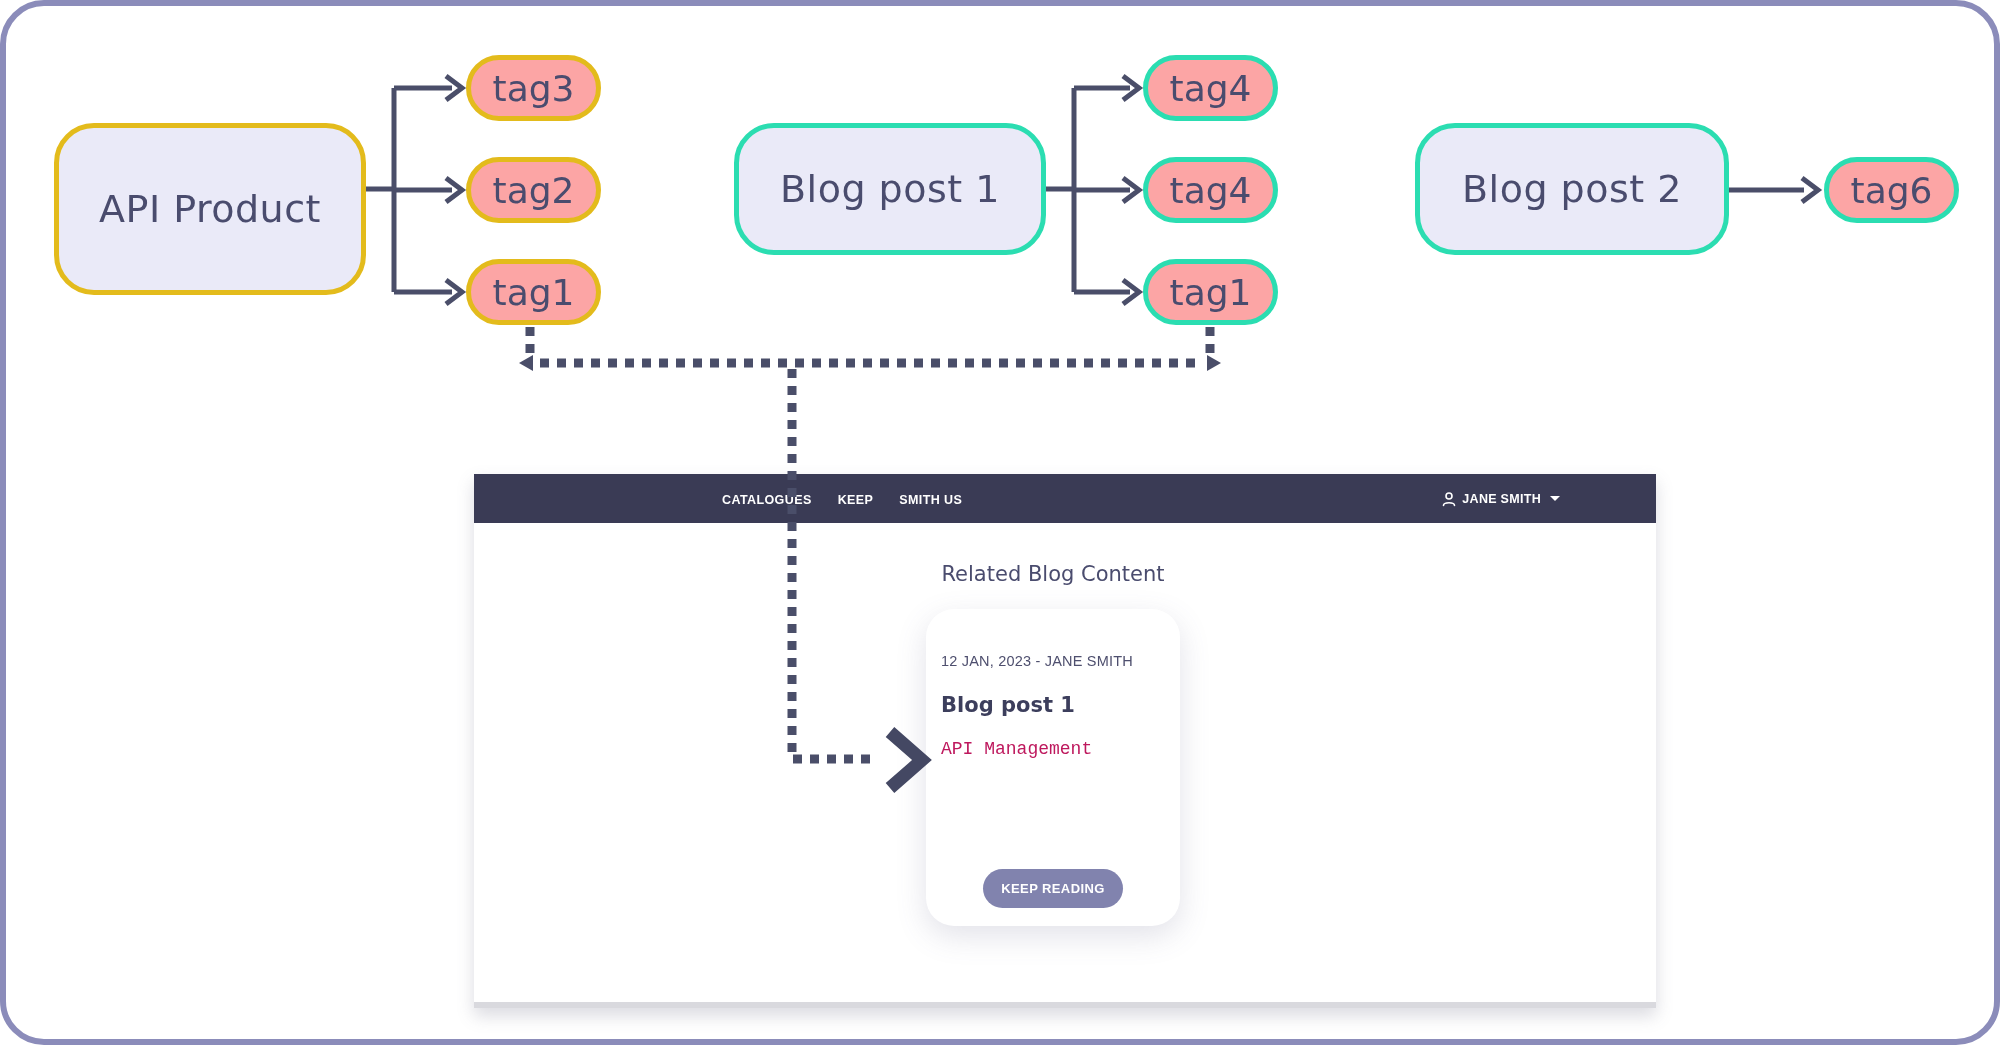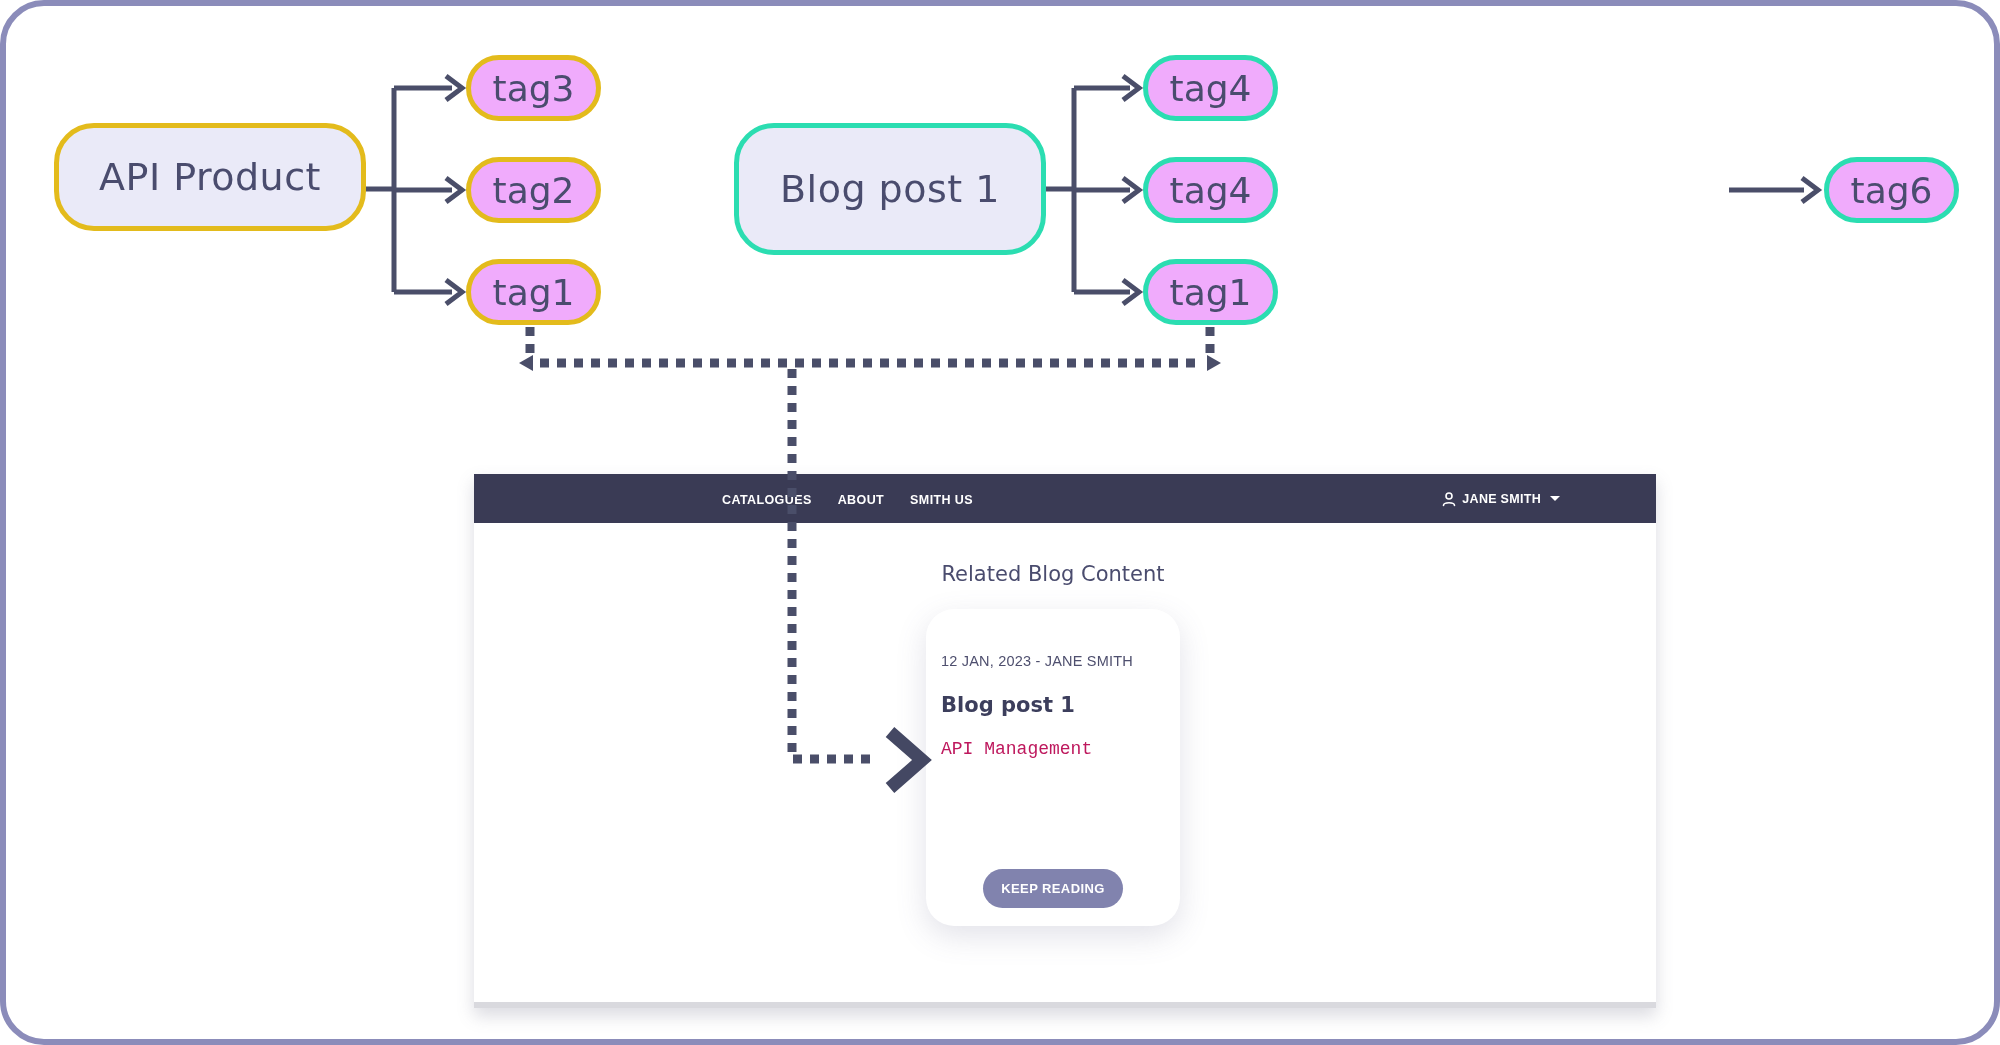--- a/index.html
+++ b/index.html
@@ -9,29 +9,29 @@
   
   .frame{position:absolute;inset:0;border:6px solid #8B8CBA;border-radius:44px;
          box-sizing:border-box;background:#ffffff;}
 
   
   .node{position:absolute;box-sizing:border-box;background:#EAEAF8;
         border:5px solid;border-radius:40px;display:flex;align-items:center;
         justify-content:center;color:#4A4C6E;
         font-family:"DejaVu Sans","Liberation Sans",sans-serif;
         font-size:38px;font-weight:500;letter-spacing:.5px;z-index:2;}
-  .pill{position:absolute;box-sizing:border-box;background:#f0abfc;
+  .pill{position:absolute;box-sizing:border-box;background:#fca5a5;
         border:5px solid;border-radius:33px;display:flex;align-items:center;
         justify-content:center;color:#4A4C6E;
         font-family:"DejaVu Sans","Liberation Sans",sans-serif;
         font-size:36px;font-weight:500;z-index:2;width:135px;height:66px;}
   .gold{border-color:#E3BB1C;}
   .teal{border-color:#2BDDB1;}
 
-  .box-api{left:48px;top:117px;width:312px;height:108px;}
+  .box-api{left:48px;top:117px;width:312px;height:172px;}
   .box-bp1{left:728px;top:117px;width:312px;height:132px;}
   .box-bp2{left:1409px;top:117px;width:314px;height:132px;}
 
   .p-r1{top:49px;}  .p-r2{top:151px;}  .p-r3{top:253px;}
   .col-gold{left:460px;} .col-teal{left:1137px;} .col-tag6{left:1818px;}
 
   
   .connectors{position:absolute;left:0;top:0;z-index:6;pointer-events:none;}
 
   
@@ -70,36 +70,37 @@
        font-weight:700;letter-spacing:.4px;cursor:pointer;
        font-family:"Liberation Sans",sans-serif;}
 </style>
 </head>
 <body>
 
 <div class="frame">
 
   <div class="node gold box-api">API Product</div>
   <div class="node teal box-bp1">Blog post 1</div>
+  <div class="node teal box-bp2">Blog post 2</div>
 
   <div class="pill gold col-gold p-r1">tag3</div>
   <div class="pill gold col-gold p-r2">tag2</div>
   <div class="pill gold col-gold p-r3">tag1</div>
 
   <div class="pill teal col-teal p-r1">tag4</div>
   <div class="pill teal col-teal p-r2">tag4</div>
   <div class="pill teal col-teal p-r3">tag1</div>
 
   <div class="pill teal col-tag6 p-r2">tag6</div>
 
   <div class="portal">
     <div class="navbar">
       <nav class="navlinks">
         <span class="navlink">CATALOGUES</span>
-        <span class="navlink">ABOUT</span>
+        <span class="navlink">KEEP</span>
         <span class="navlink">SMITH US</span>
       </nav>
       <div class="userbox">
         <svg width="16" height="16" viewBox="0 0 16 16" aria-hidden="true">
           <circle cx="8" cy="5" r="3" fill="none" stroke="#ffffff" stroke-width="1.6"></circle>
           <path d="M2.5 14.5 C2.5 10.8 13.5 10.8 13.5 14.5" fill="none" stroke="#ffffff" stroke-width="1.6" stroke-linecap="round"></path>
         </svg>
         <span>JANE SMITH</span>
         <span class="caret"></span>
       </div>

